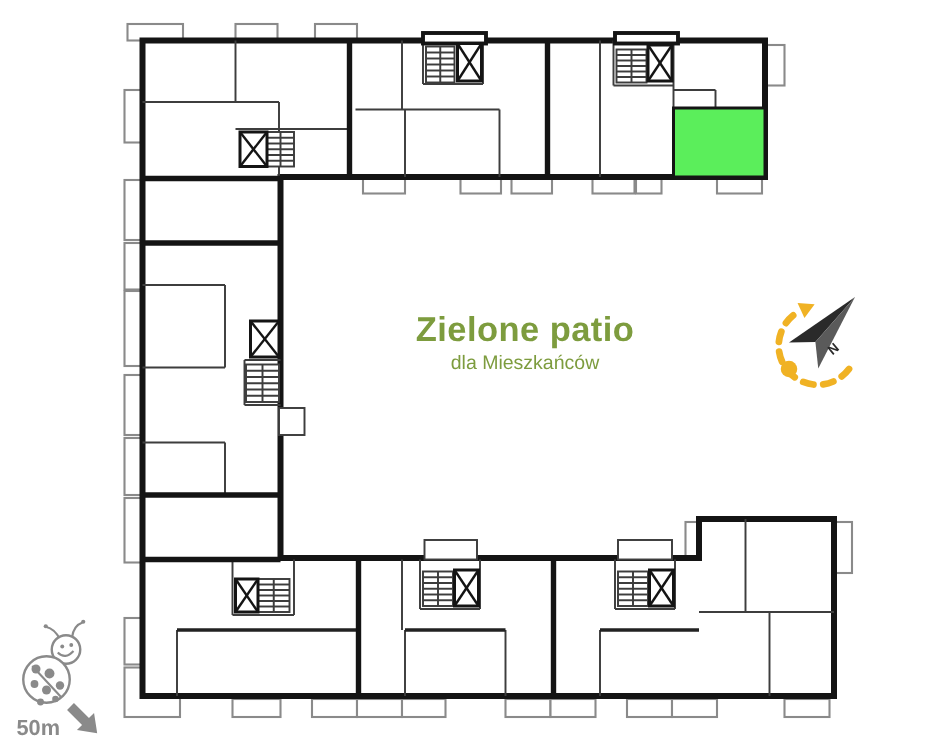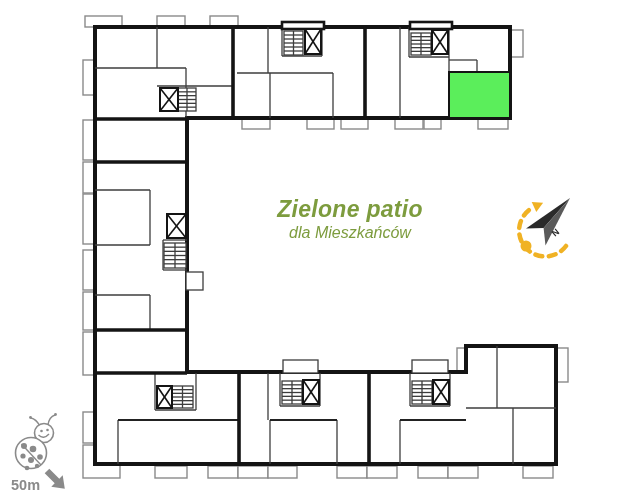--- a/index.html
+++ b/index.html
@@ -24,24 +24,24 @@
   .needle-dark{fill:var(--c-needle_dark);}
   .needle-light{fill:var(--c-needle_light);}
   .ntext{font-size:9px;font-weight:bold;fill:var(--c-needle_dark);font-family:"Liberation Sans",sans-serif;}
   
   .bug{stroke:var(--c-scale_gray);stroke-width:1.6;fill:#fff;}
   .bugline{stroke:var(--c-scale_gray);stroke-width:1.4;fill:none;}
   .bugspot{fill:var(--c-scale_gray);}
   .scaletext{font-size:14.5px;font-weight:bold;fill:var(--c-scale_gray);font-family:"Liberation Sans",sans-serif;}
   .scalearrow{fill:var(--c-scale_gray);}
   
-  .patio{position:absolute;left:350px;top:196px;transform:translateX(-50%);
-         text-align:center;color:var(--c-patio_text);white-space:nowrap;font-style:italic;}
+  .patio{position:absolute;left:350px;top:206px;transform:translateX(-50%);
+         text-align:center;color:var(--c-patio_text);white-space:nowrap;}
   .patio-title{font-size:23px;font-weight:bold;letter-spacing:.3px;}
-  .patio-sub{font-size:16px;margin-top:1px;}
+  .patio-sub{font-size:13px;margin-top:1px;}
 </style>
 </head>
 <body>
 
 <div class="stage">
 
   <svg width="630" height="500" viewBox="0 0 630 500">
 
     <g>
         <rect x="85" y="16" width="37" height="11" class="balcony"></rect>

